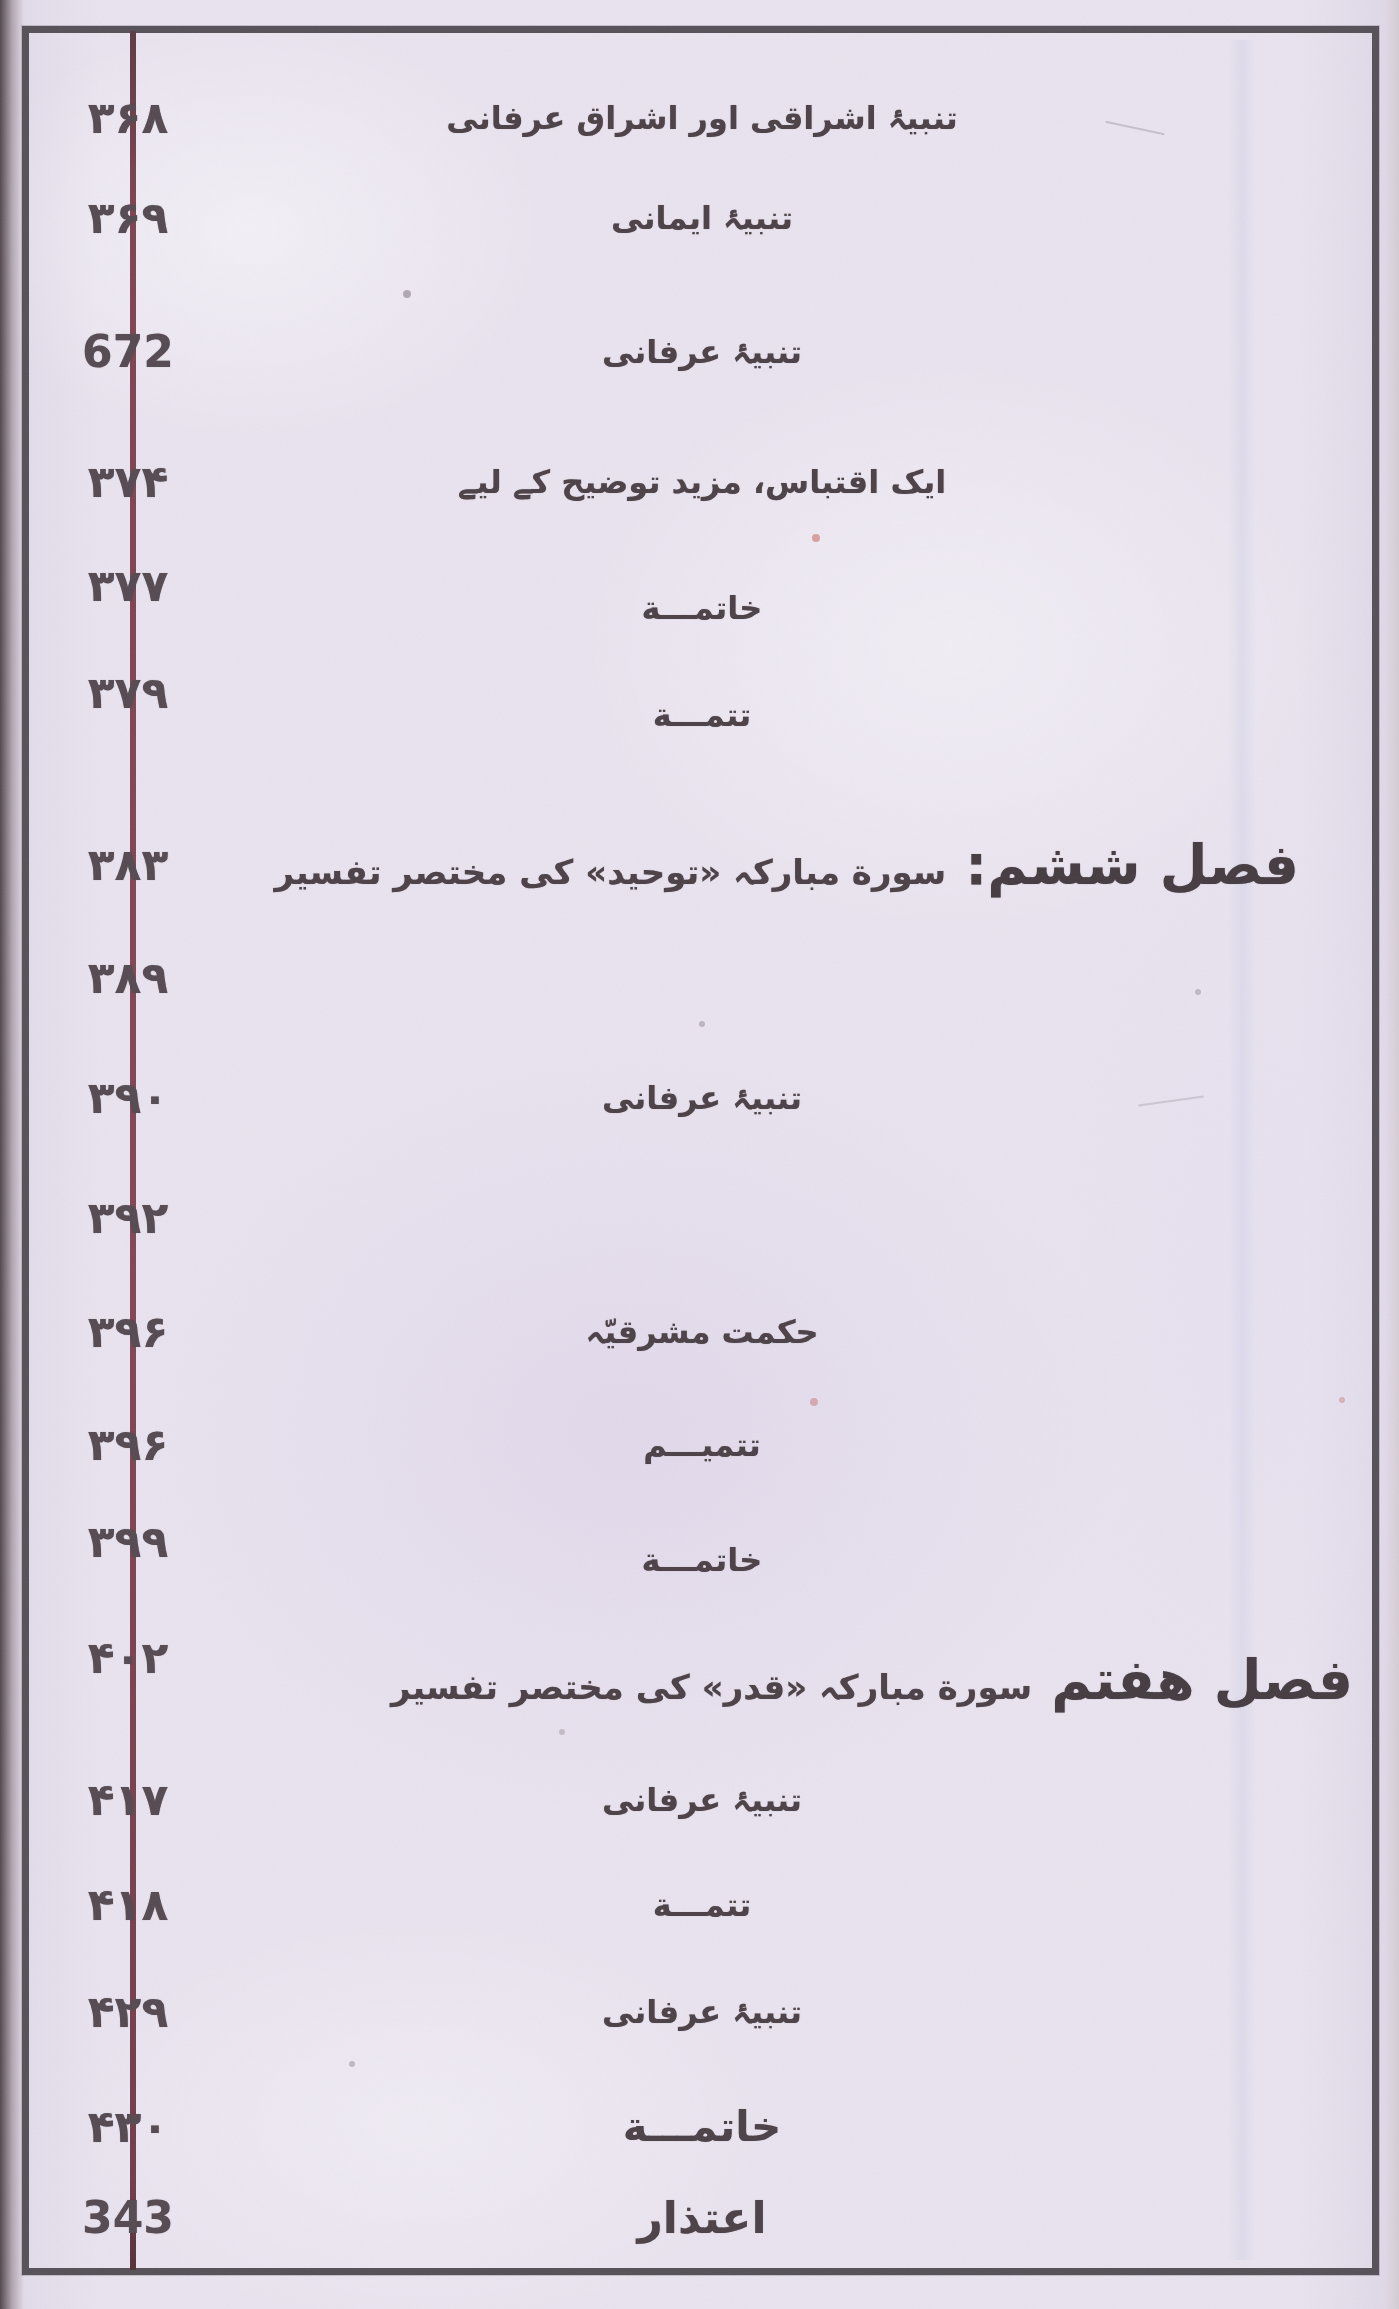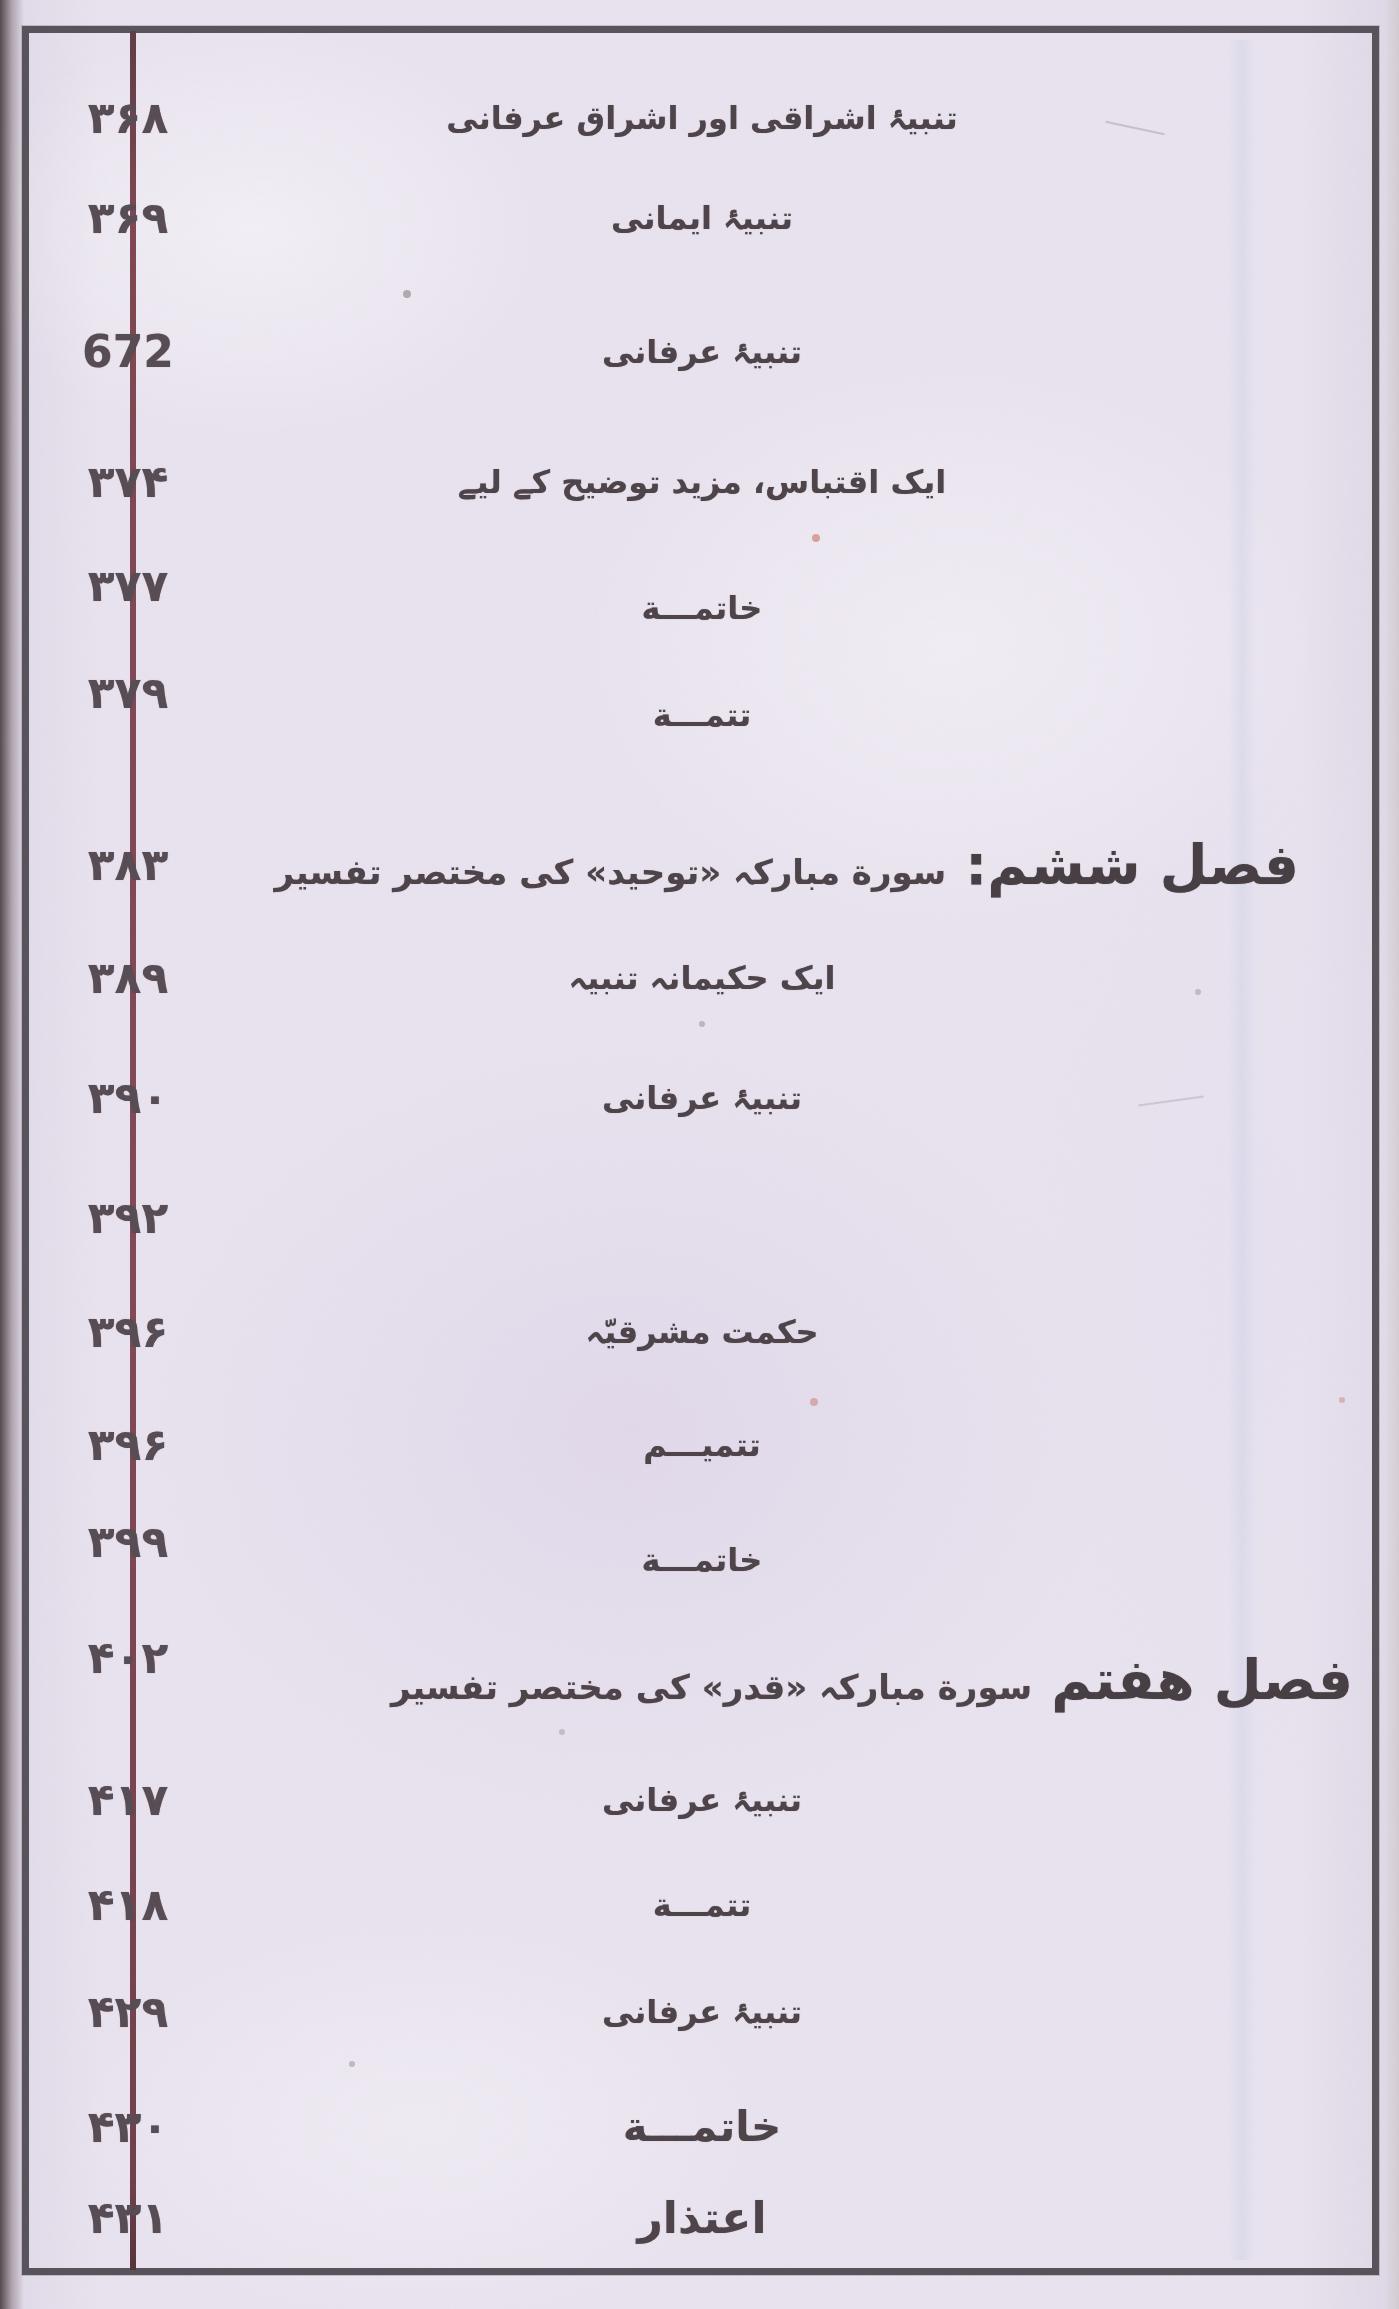--- a/index.html
+++ b/index.html
@@ -187,21 +187,20 @@
   <div class="toc-row" style="top:820px">
     <div class="page-num">۳۸۳</div>
     <div class="fasl-line" style="padding-left:0; padding-right:0; right:100px;">
       <span class="fasl-label">فصل ششم:</span>
       <span class="fasl-title">سورة مبارکہ «توحید» کی مختصر تفسیر</span>
     </div>
   </div>
 
   <div class="toc-row" style="top:933px">
     <div class="page-num">۳۸۹</div>
-    <div class="entry-title">ایک حکیمانہ تنبیہ</div>
   </div>
   <div class="toc-row" style="top:1053px">
     <div class="page-num">۳۹۰</div>
     <div class="entry-title">تنبیۂ عرفانی</div>
   </div>
   <div class="toc-row" style="top:1173px">
     <div class="page-num">۳۹۲</div>
   </div>
   <div class="toc-row" style="top:1287px">
     <div class="page-num">۳۹۶</div>
@@ -234,21 +233,21 @@
   </div>
   <div class="toc-row" style="top:1967px">
     <div class="page-num">۴۲۹</div>
     <div class="entry-title">تنبیۂ عرفانی</div>
   </div>
   <div class="toc-row" style="top:2087px; height:80px; line-height:80px;">
     <div class="page-num">۴۳۰</div>
     <div class="entry-title" style="font-size:42px">خاتمـــة</div>
   </div>
   <div class="toc-row" style="top:2178px; height:80px; line-height:80px;">
-    <div class="page-num">۴۳۱</div>
+    <div class="page-num">343</div>
     <div class="entry-title" style="font-size:44px">اعتذار</div>
   </div>
 
   <svg class="texture-overlay" width="1399" height="2309" aria-hidden="true">
     <filter id="grain">
       <feTurbulence type="fractalNoise" baseFrequency="0.9" numOctaves="2" stitchTiles="stitch"></feTurbulence>
       <feColorMatrix type="saturate" values="0"></feColorMatrix>
     </filter>
     <rect width="1399" height="2309" filter="url(#grain)"></rect>
   </svg>

